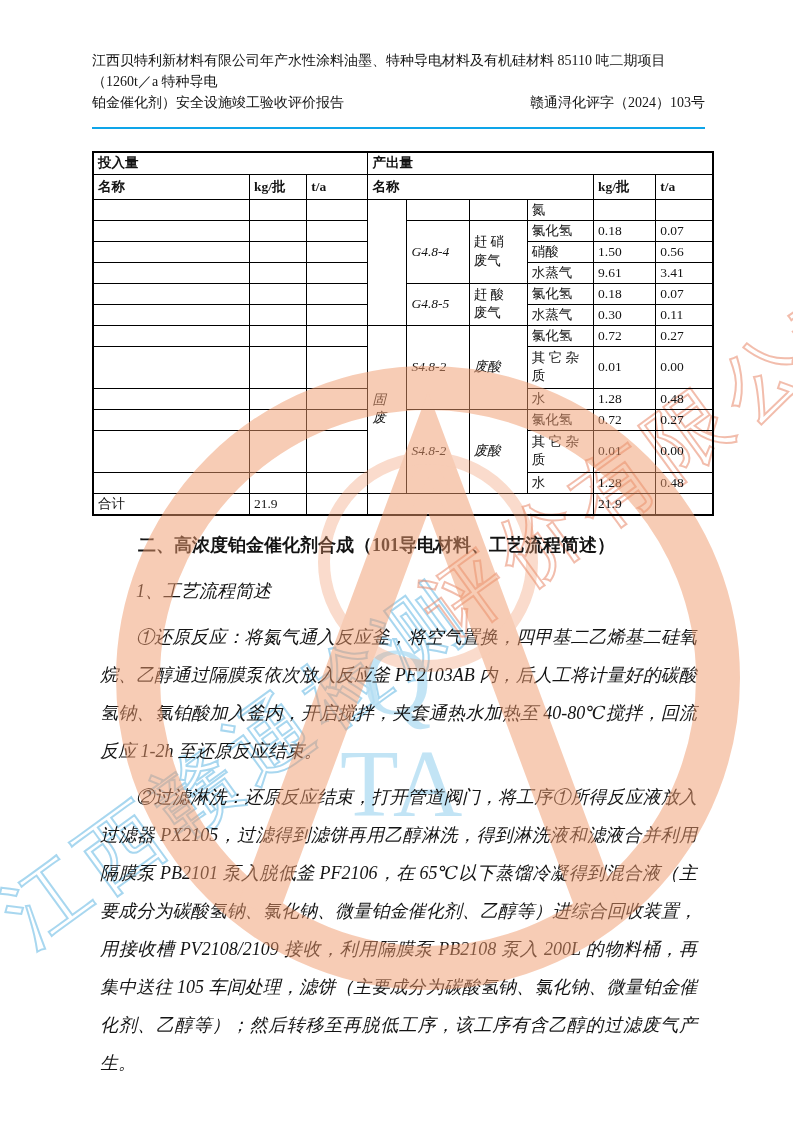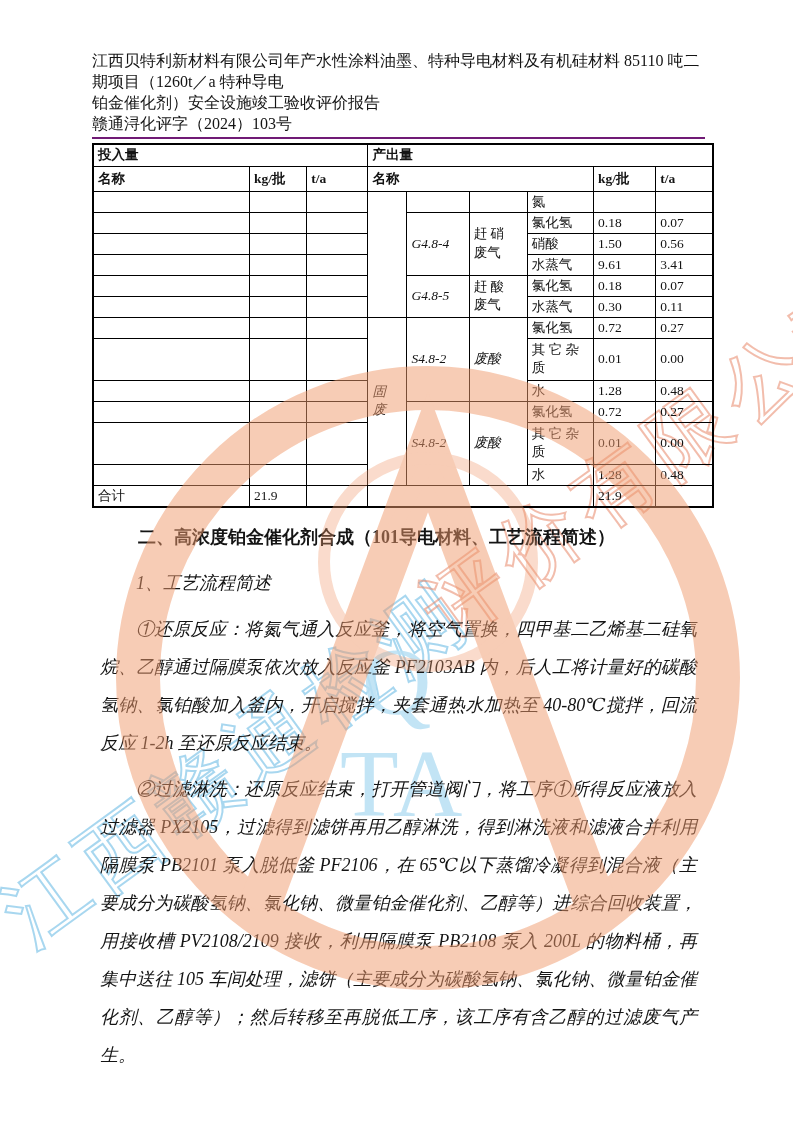--- a/index.html
+++ b/index.html
@@ -7,26 +7,26 @@
     position:relative; width:793px; height:1122px; margin:0 auto;
     background:#ffffff; overflow:hidden;
     font-family:"Liberation Serif","DejaVu Serif",serif; color:#141414;
   }
   .layer { position:absolute; left:0; top:0; pointer-events:none; }
   .under { z-index:0; }
   .over  { z-index:2; }
   .content { position:relative; z-index:1; padding:50px 88px 0 92px; }
 
   
-  .doc-header { font-size:16px; line-height:21px; border-bottom:2px solid #701a75; padding-bottom:3px; }
-  .doc-header .line3 { display:flex; justify-content:space-between; align-items:baseline;flex-direction:column; }
+  .doc-header { font-size:14px; line-height:21px; border-bottom:2px solid #0ea5e9; padding-bottom:14px; }
+  .doc-header .line3 { display:flex; justify-content:space-between; align-items:baseline; }
   .doc-number { font-weight:normal; white-space:nowrap; }
 
   
-  table.io { border-collapse:collapse; table-layout:fixed; width:622px; margin-top:4px;
+  table.io { border-collapse:collapse; table-layout:fixed; width:622px; margin-top:22px;
              font-size:13.5px; border:2px solid #000; }
   table.io td, table.io th { border:1px solid #000; padding:1px 4px; vertical-align:middle;
              overflow:hidden; font-weight:normal; text-align:left; }
   table.io th { font-weight:bold; }
   .center { text-align:center;font-style:italic; }
   .preline { white-space:pre-line; line-height:1.35; }
   tr.h20 { height:20px; } tr.h22 { height:22px; } tr.h25 { height:25px; } tr.h42 { height:42px; }
 
   
   .sec-heading { font-size:18px; font-weight:bold; line-height:38px; margin:10px 0 0 0; padding-left:46px; }

